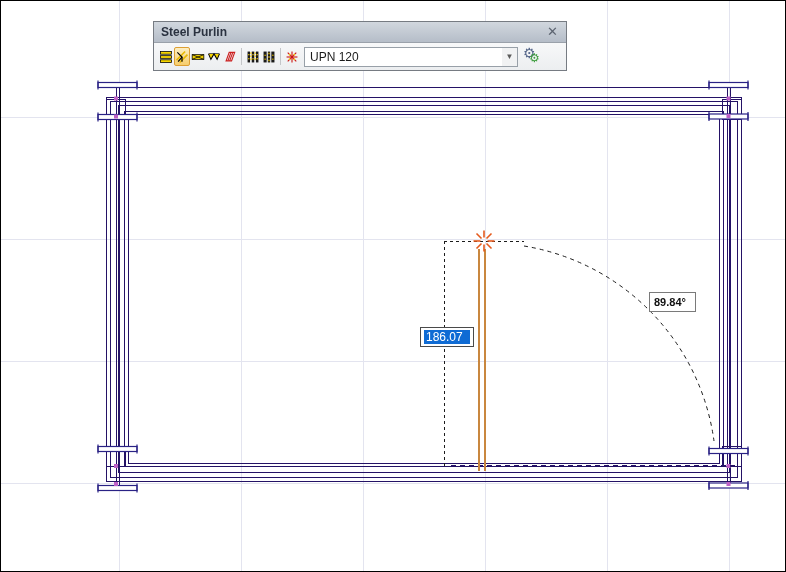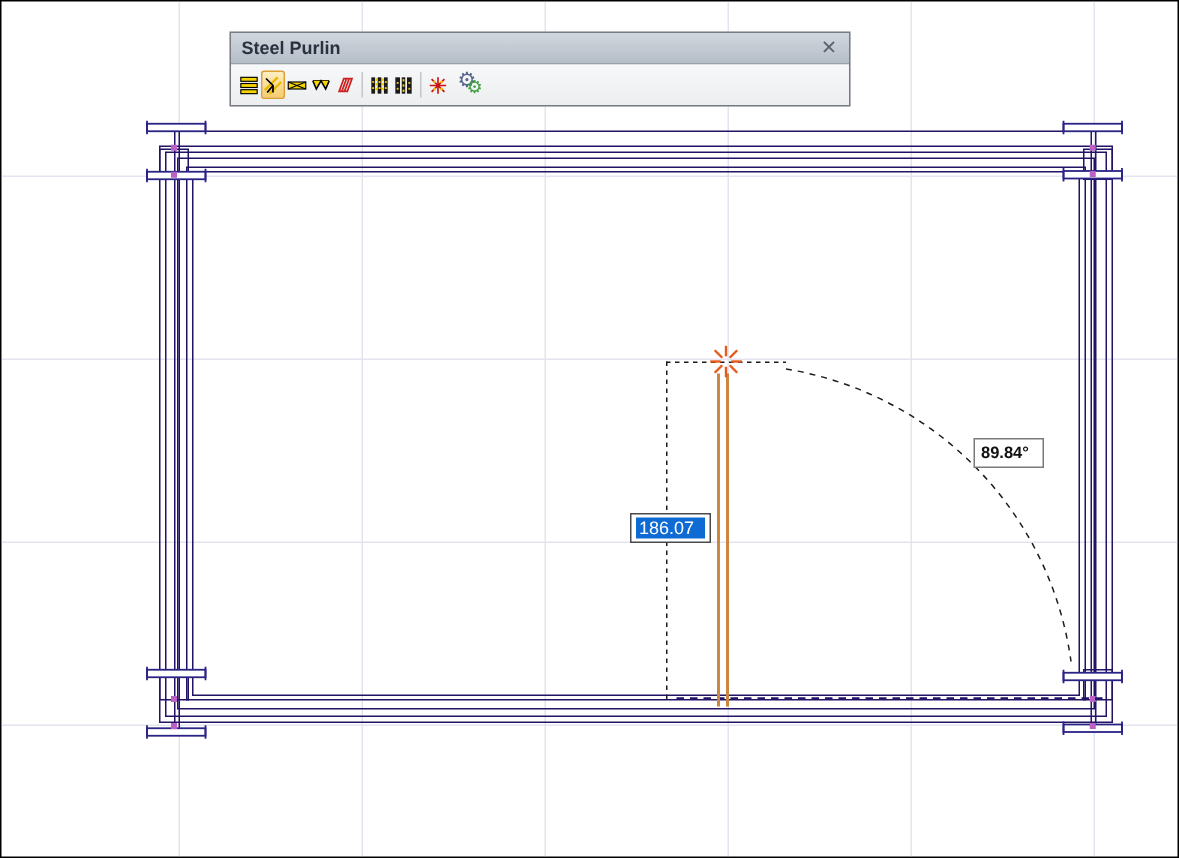--- a/index.html
+++ b/index.html
@@ -16,21 +16,21 @@
   .tbtn.sel{background:linear-gradient(#fdeec3,#f6cd6c);border:1px solid #dd9f33;border-radius:2px;}
   .sep{width:1px;height:17px;background:#c4c6c9;margin:0 3px;}
   .combo{display:flex;width:214px;height:20px;border:1px solid #98a0a8;background:#fff;margin-left:4px;box-sizing:border-box;align-items:center;}
   .combo .val{flex:1;font-size:12px;color:#1a1a1a;padding-left:5px;line-height:18px;white-space:nowrap;overflow:hidden;}
   .combo .arrow{width:15px;height:18px;display:flex;align-items:center;justify-content:center;background:#f1f2f3;color:#5a5a5a;font-size:8px;}
   .gears{position:relative;width:20px;height:20px;margin-left:5px;}
   .gears .g1{position:absolute;left:0;top:-2px;font-size:14px;color:#56678a;}
   .gears .g2{position:absolute;left:6px;top:4px;font-size:12px;color:#3f9e3f;}
 
   
-  .dimbox{position:absolute;left:419px;top:341px;width:54px;height:20px;background:#fff;border:1px solid #4a4a4a;box-sizing:border-box;}
+  .dimbox{position:absolute;left:419px;top:326px;width:54px;height:20px;background:#fff;border:1px solid #4a4a4a;box-sizing:border-box;}
   .dimbox .selval{display:block;margin:2px 3px;background:#0f6bd4;color:#fff;font-size:12px;line-height:14px;padding:0 2px;}
   .anglebox{position:absolute;left:648px;top:291px;width:47px;height:20px;background:#fff;border:1px solid #7a7a7a;box-sizing:border-box;font-size:11px;color:#111;line-height:18px;padding-left:4px;font-weight:bold;}
 </style>
 </head>
 <body>
 
 <div id="screen">
 
   <svg id="drawing" width="784" height="570" viewBox="0 0 784 570">
 
@@ -243,20 +243,24 @@
           </g>
           <g fill="#f0c800">
               <rect x="5" y="5" width="2" height="2"></rect>
               <rect x="11" y="5" width="2" height="2"></rect>
               <rect x="5" y="11" width="2" height="2"></rect>
               <rect x="11" y="11" width="2" height="2"></rect>
             </g>
         </svg>
       </div>
 
+      <div class="combo">
+        <span class="val">UPN 120</span>
+        <span class="arrow">▼</span>
+      </div>
 
       <div class="gears">
         <span class="g1">⚙</span>
         <span class="g2">⚙</span>
       </div>
 
     </div>
   </div>
 
 </div>

